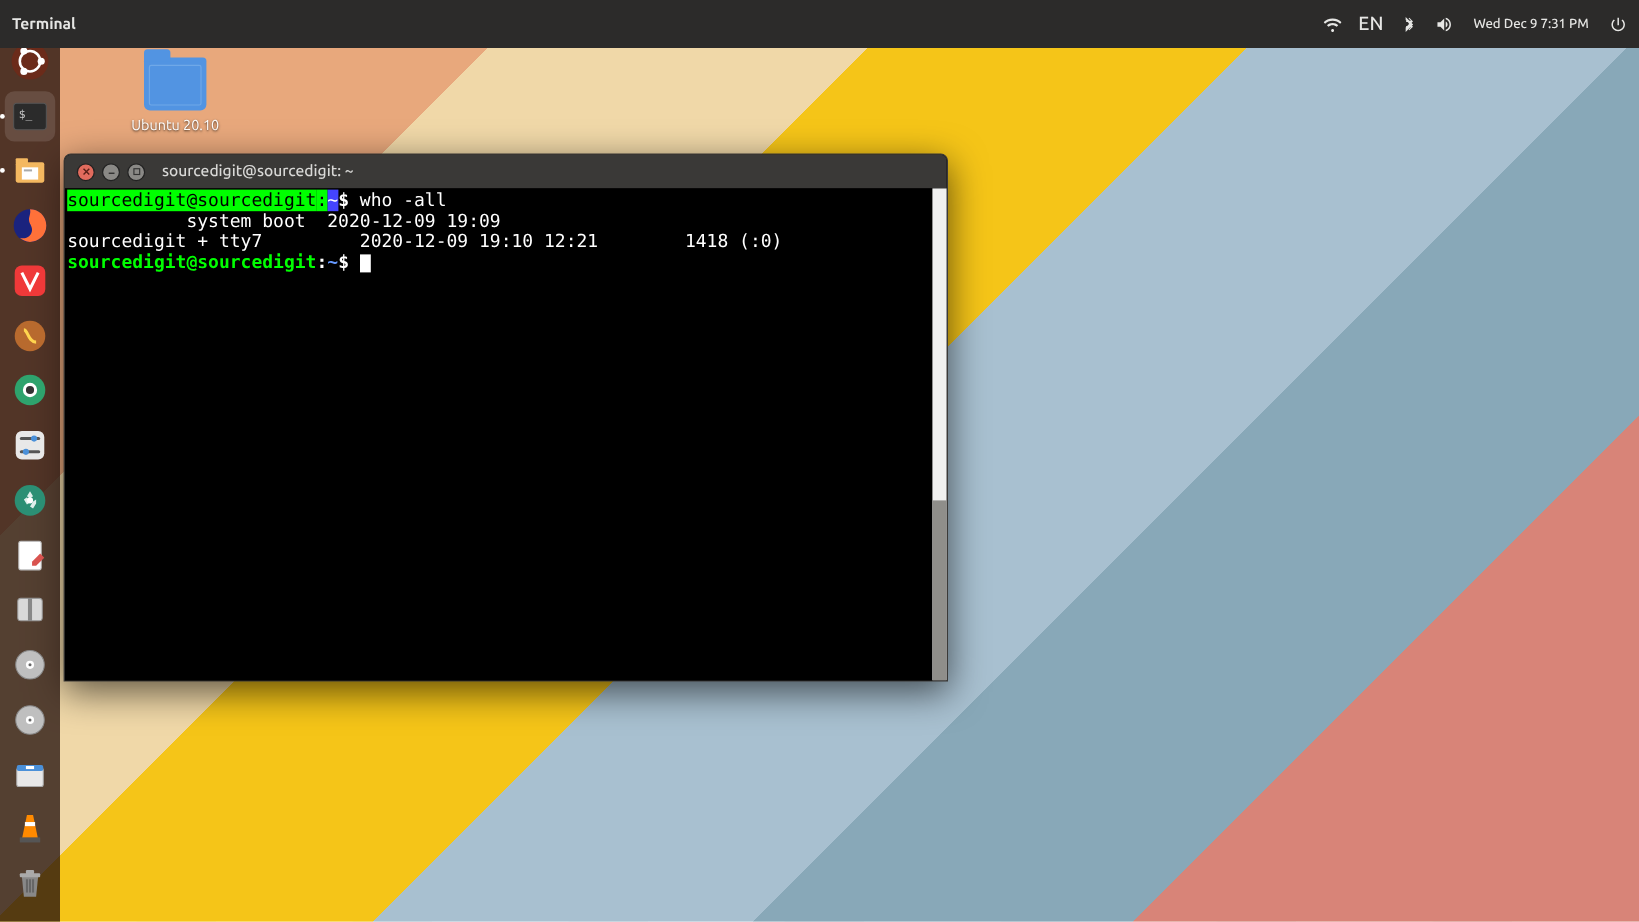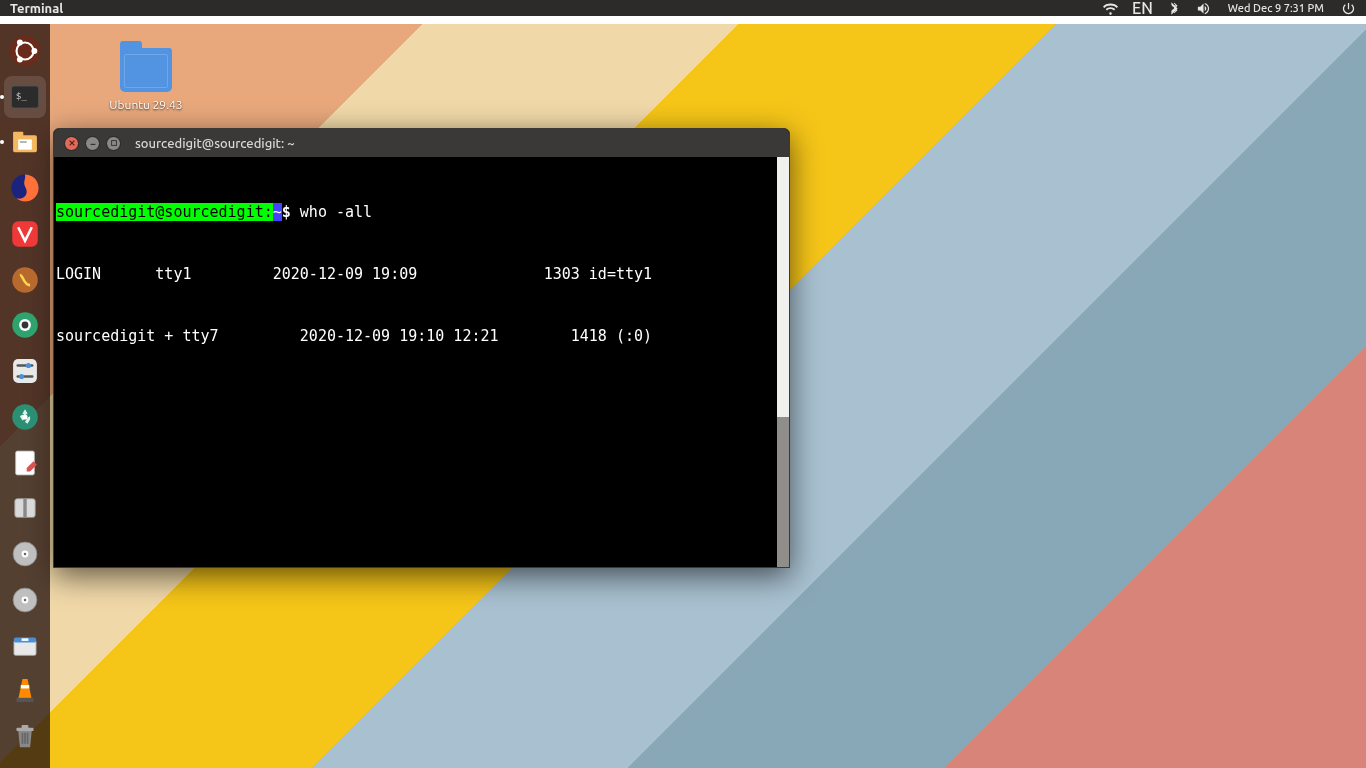--- a/index.html
+++ b/index.html
@@ -7,21 +7,21 @@
   #wallpaper{
     position:absolute;left:0;top:24px;right:0;bottom:0;
     background:
       linear-gradient(135deg,#e8a87c 0%,#e8a87c 20%,#f0d8a8 20%,#f0d8a8 35%,#f5c518 35%,#f5c518 50%,#a8c0d0 50%,#a8c0d0 65%,#88a8b8 65%,#88a8b8 80%,#d88478 80%,#d88478 100%),
       linear-gradient(45deg,rgba(255,255,255,.08) 25%,transparent 25%,transparent 75%,rgba(0,0,0,.05) 75%),
       linear-gradient(-45deg,rgba(0,0,0,.05) 25%,transparent 25%,transparent 75%,rgba(255,255,255,.08) 75%);
     background-size:100% 100%,180px 180px,180px 180px;
   }
   
   #top-panel{
-    position:absolute;left:0;top:0;width:100%;height:16px;
+    position:absolute;left:0;top:0;width:100%;height:40px;
     background:#2c2b2a;color:#e6e6e4;display:flex;align-items:center;
     font-size:13px;font-weight:500;z-index:100;
   }
   #top-panel .app-label{padding-left:10px;font-weight:bold;}
   #top-panel .spacer{flex:1;}
   #top-panel .ind{display:flex;align-items:center;padding:0 7px;height:100%;}
   #top-panel svg{width:15px;height:15px;fill:#e6e6e4;}
   
   #launcher{
     position:absolute;left:0;top:24px;width:50px;bottom:0;
@@ -72,21 +72,21 @@
   #term-title .wbtn.min{background:#8a8986;}
   #term-title .wbtn.max{background:#8a8986;}
   #term-title .wbtn svg{width:8px;height:8px;fill:#333;}
   #term-title .ttext{padding-left:4px;font-weight:500;}
   #term-body{
     flex:1;background:#000;color:#fff;font-size:15px;line-height:17px;
     padding:2px 0 0 2px;position:relative;
   }
   #term-body .sb-track{position:absolute;right:0;top:0;bottom:0;width:12px;background:#f0f0ef;}
   #term-body .sb-thumb{position:absolute;right:0;top:260px;bottom:0;width:12px;background:#8f8e8a;}
-  .tline{white-space:pre;margin-top:45px;}
+  .tline{white-space:pre;}
   .ps-user{color:#00ff00;font-weight:bold;}
   .ps-colon{color:#fff;font-weight:bold;}
   .ps-path{color:#6699ff;font-weight:bold;}
   .sel{background:#00ff00;color:#000;}
   .sel-path{background:#4444ff;color:#fff;}
   .cursor{display:inline-block;width:9px;height:15px;background:#fff;vertical-align:text-bottom;}
 </style>
 </head>
 <body>
 
@@ -234,21 +234,21 @@
         <rect x="16" y="6" width="8" height="4" rx="1" fill="#aaa"></rect>
         <rect x="16" y="15" width="2" height="13" fill="#666"></rect>
         <rect x="19" y="15" width="2" height="13" fill="#666"></rect>
         <rect x="22" y="15" width="2" height="13" fill="#666"></rect>
       </svg>
   </div>
 </div>
 
 <div class="desk-icon">
   <div class="folder"></div>
-  <div>Ubuntu 29.43</div>
+  <div>Ubuntu 20.10</div>
 </div>
 
 <div id="term-win">
   <div id="term-title">
     <div class="wbtns">
       <div class="wbtn close">
         <svg viewBox="0 0 10 10">
             <path d="M2 2l6 6M8 2l-6 6" stroke="#5a2018" stroke-width="1.5"></path>
           </svg>
       </div>
@@ -260,18 +260,19 @@
       <div class="wbtn max">
         <svg viewBox="0 0 10 10">
             <rect x="2" y="2" width="6" height="6" fill="none" stroke="#333" stroke-width="1.2"></rect>
           </svg>
       </div>
     </div>
     <span class="ttext">sourcedigit@sourcedigit: ~</span>
   </div>
   <div id="term-body">
     <div class="tline"><span class="sel">sourcedigit@sourcedigit</span><span class="sel">:</span><span class="sel-path">~</span><span class="ps-colon">$</span> <span>who -all</span></div>
-    <div class="tline">LOGIN      tty1         2020-12-09 19:09              1303 id=tty1</div>
+    <div class="tline">           system boot  2020-12-09 19:09</div>
     <div class="tline">sourcedigit + tty7         2020-12-09 19:10 12:21        1418 (:0)</div>
+    <div class="tline"><span class="ps-user">sourcedigit@sourcedigit</span><span class="ps-colon">:</span><span class="ps-path">~</span><span class="ps-colon">$</span> <span class="cursor"></span></div>
     <div class="sb-track"></div>
     <div class="sb-thumb"></div>
   </div>
 </div>
 
 </body></html>

